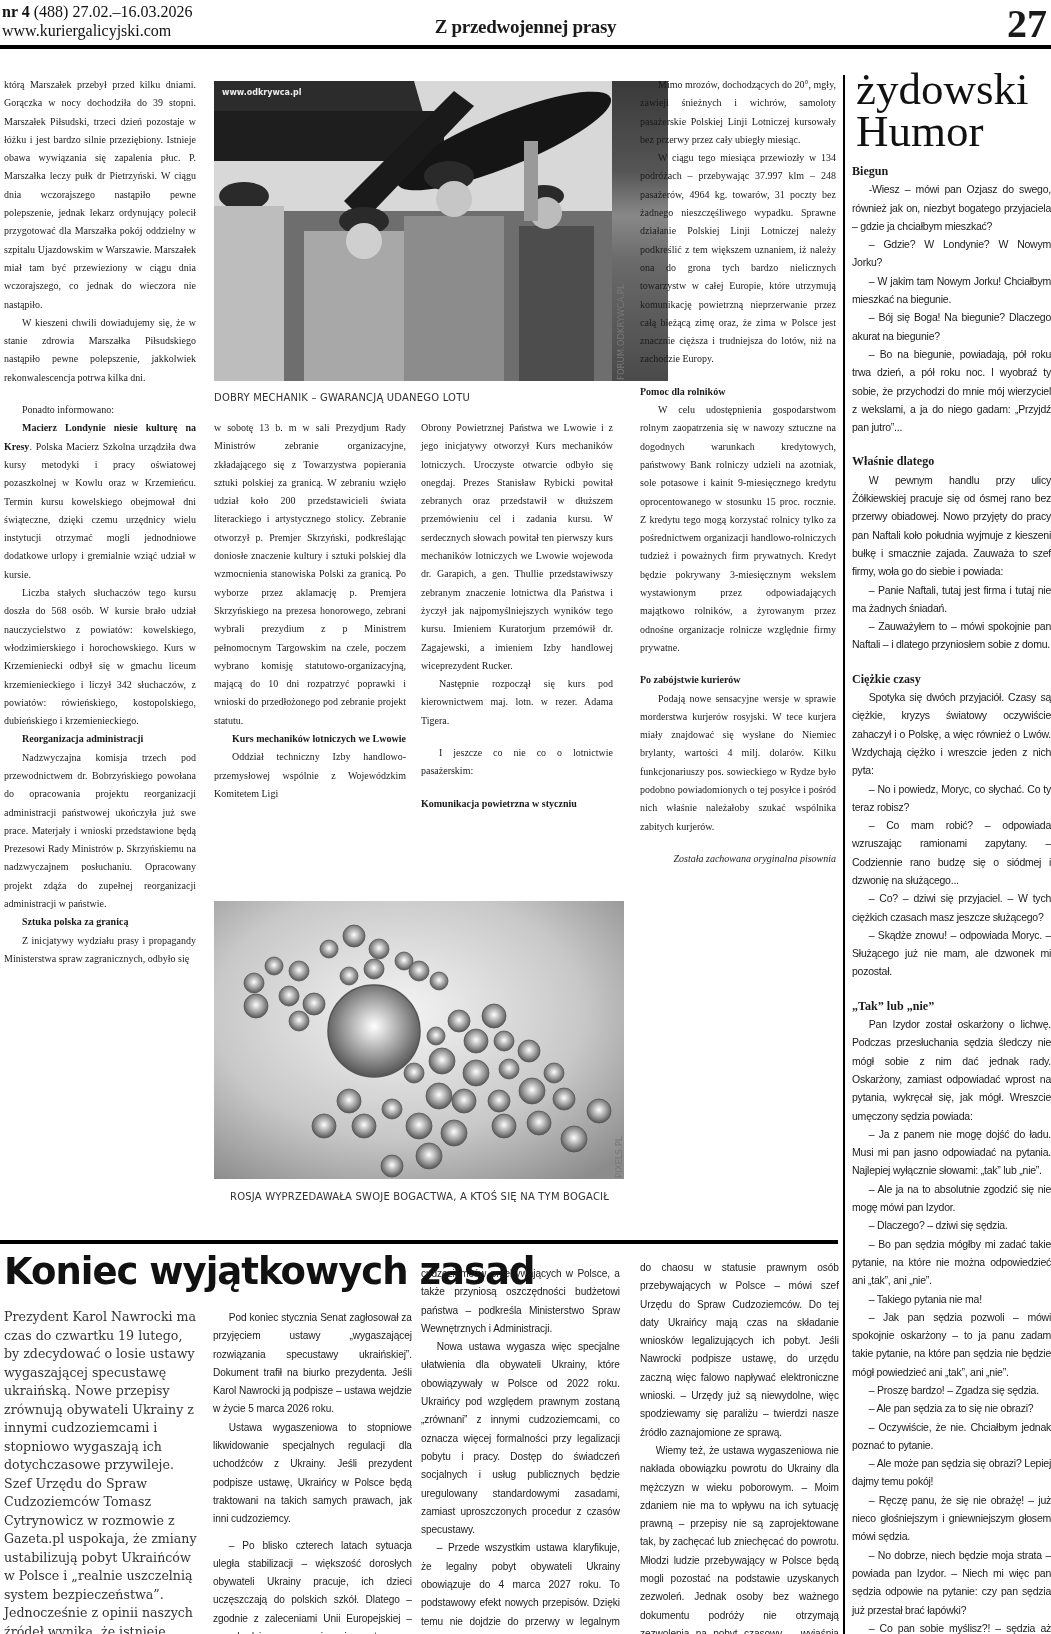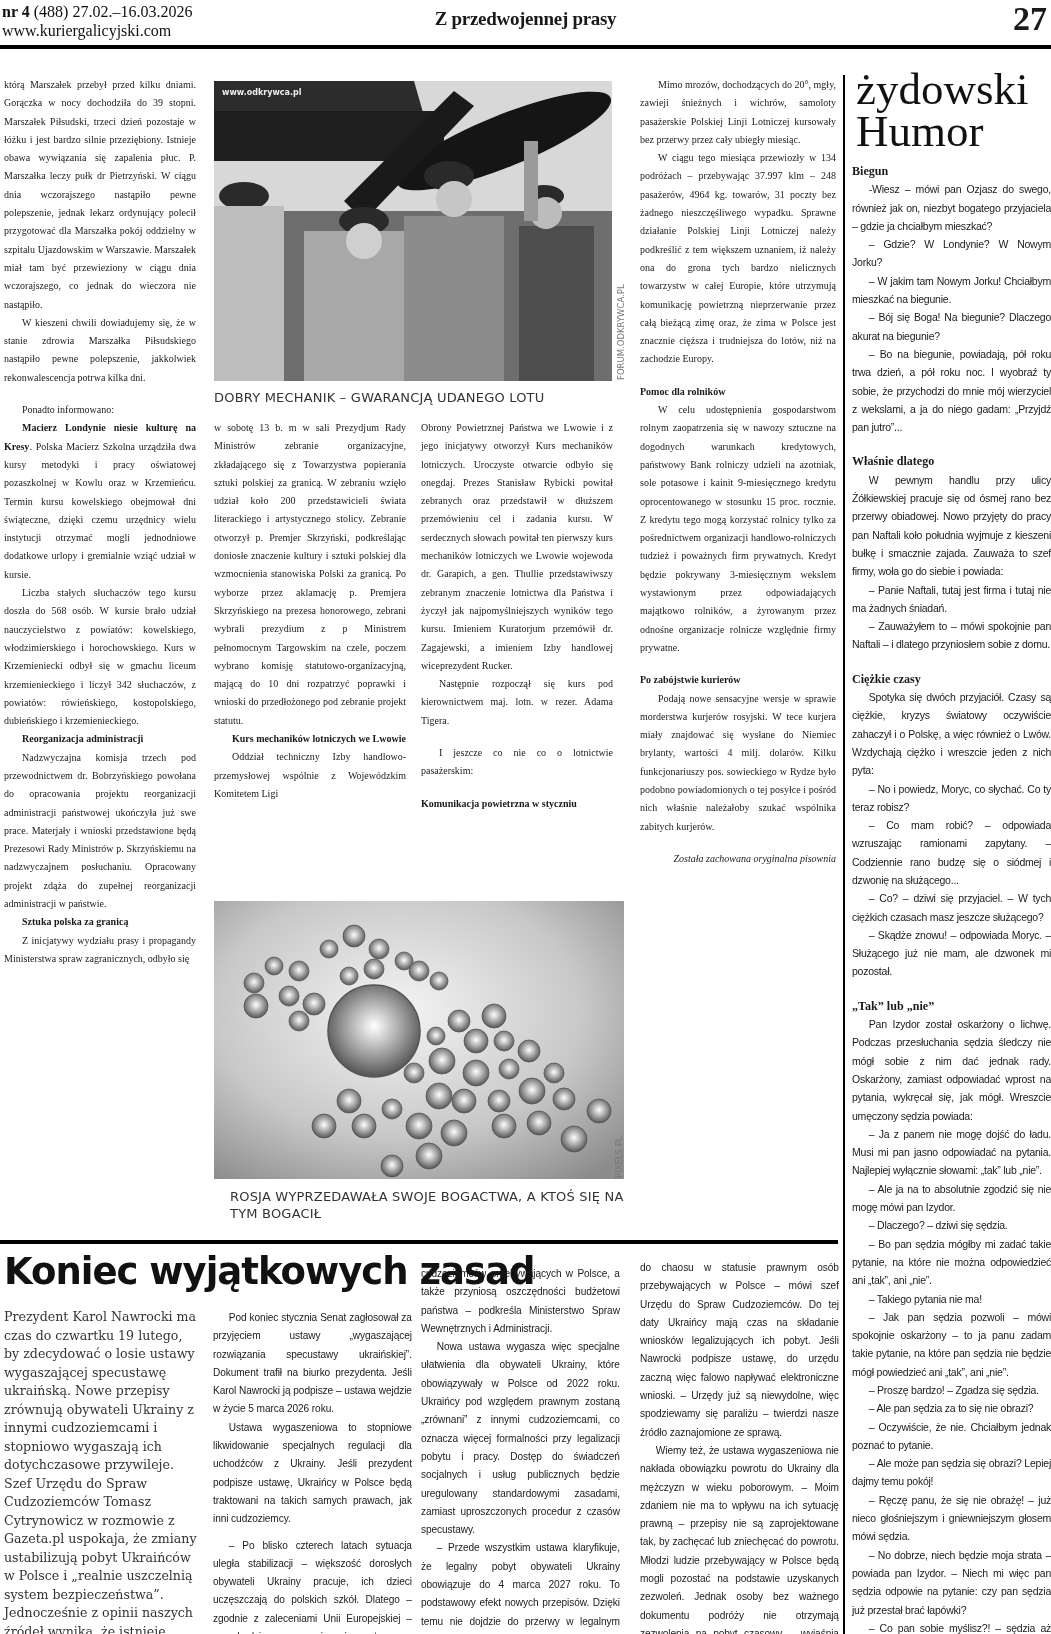--- a/index.html
+++ b/index.html
@@ -1,32 +1,32 @@
 <!DOCTYPE html>
 <html><head>
 <meta charset="utf-8">
 <style>
 *{box-sizing:border-box;margin:0;padding:0}
 html,body{width:1051px;height:1634px;background:#fff;overflow:hidden}
 body{position:relative;font-family:"DejaVu Serif",serif;color:#1a1a1a}
 .hdr{position:absolute;left:0;top:0;width:1051px;height:48px}
 .hdr-left{position:absolute;left:2px;top:2px;font-family:"Liberation Serif",serif;font-size:16px;line-height:19px;color:#111}
 .hdr-left b{font-weight:bold}
-.hdr-center{position:absolute;left:0;width:1051px;top:8px;text-align:center;font-family:"Liberation Serif",serif;font-weight:bold;font-size:19px;letter-spacing:-0.3px}
-.hdr-page{position:absolute;right:4px;top:0px;font-family:"Liberation Serif",serif;font-weight:bold;font-size:34px}
+.hdr-center{position:absolute;left:0;width:1051px;top:16px;text-align:center;font-family:"Liberation Serif",serif;font-weight:bold;font-size:19px;letter-spacing:-0.3px}
+.hdr-page{position:absolute;right:4px;top:0px;font-family:"Liberation Serif",serif;font-weight:bold;font-size:40px}
 .hdr-rule{position:absolute;left:0;top:45px;width:1051px;height:4px;background:#000}
 
 .col{position:absolute;font-family:"Liberation Serif",serif;font-size:10px;line-height:18.3px;text-align:justify;hyphens:manual}
 .col p{text-indent:18px}
 .col p.noind{text-indent:0}
 .col .h{font-weight:bold;text-indent:18px}
 .sp{height:14px}
 
 .photo{position:absolute;background:#555;overflow:hidden}
-.caption{position:absolute;font-family:"DejaVu Sans",sans-serif;font-size:13px;line-height:17px;color:#333;letter-spacing:0.2px}
+.caption{position:absolute;font-family:"DejaVu Sans",sans-serif;font-size:10px;line-height:17px;color:#333;letter-spacing:0.2px}
 .credit{position:absolute;font-family:"DejaVu Sans",sans-serif;font-size:8.5px;color:#777;transform:rotate(-90deg);transform-origin:left top;white-space:nowrap}
 
 .vrule{position:absolute;left:843px;top:75px;width:2px;height:1559px;background:#000}
 .humor-title{position:absolute;left:856px;top:68px;font-family:"Liberation Serif",serif;font-size:45px;line-height:42px;color:#111}
 .hcol{position:absolute;left:852px;top:162px;width:199px;font-family:"Liberation Sans",sans-serif;font-size:11.3px;line-height:18.3px;text-align:justify;letter-spacing:-0.25px;transform:scaleX(0.93);transform-origin:left top;width:214px}
 .hcol p{text-indent:18px}
 .hcol .ht{font-family:"Liberation Serif",serif;font-weight:bold;font-size:13px;text-indent:0;letter-spacing:0}
 .hcol .gap{height:16px}
 
 .brule{position:absolute;left:0;top:1240px;width:838px;height:4px;background:#000}
@@ -55,21 +55,21 @@
   <div class="sp"></div>
   <p>Ponadto informowano:</p>
   <p><b>Macierz Londynie niesie kulturę na Kresy</b><span>. Polska Macierz Szkolna urządziła dwa kursy metodyki i pracy oświatowej pozaszkolnej w Kowlu oraz w Krzemieńcu. Termin kursu kowelskiego obejmował dni świąteczne, dzięki czemu urzędnicy wielu instytucji otrzymać mogli jednodniowe dodatkowe urlopy i gremialnie wziąć udział w kursie.</span></p>
   <p>Liczba stałych słuchaczów tego kursu doszła do 568 osób. W kursie brało udział nauczycielstwo z powiatów: kowelskiego, włodzimierskiego i horochowskiego. Kurs w Krzemieniecki odbył się w gmachu liceum krzemienieckiego i liczył 342 słuchaczów, z powiatów: rówieńskiego, kostopolskiego, dubieńskiego i krzemienieckiego.</p>
   <p class="h">Reorganizacja administracji</p>
   <p>Nadzwyczajna komisja trzech pod przewodnictwem dr. Bobrzyńskiego powołana do opracowania projektu reorganizacji administracji państwowej ukończyła już swe prace. Materjały i wnioski przedstawione będą Prezesowi Rady Ministrów p. Skrzyńskiemu na nadzwyczajnem posłuchaniu. Opracowany projekt zdąża do zupełnej reorganizacji administracji w państwie.</p>
   <p class="h">Sztuka polska za granicą</p>
   <p>Z inicjatywy wydziału prasy i propagandy Ministerstwa spraw zagranicznych, odbyło się</p>
 </div>
 
-<div class="photo" style="left:214px;top:81px;width:398px;height:300px;background:linear-gradient(180deg,#3a3a3a 0%,#555 30%,#888 45%,#6a6a6a 60%,#4a4a4a 100%);">
+<div class="photo" style="left:214px;top:81px;width:454px;height:300px;background:linear-gradient(180deg,#3a3a3a 0%,#555 30%,#888 45%,#6a6a6a 60%,#4a4a4a 100%);">
   <svg width="398" height="300" viewBox="0 0 398 300">
     <rect width="398" height="300" fill="#9a9a9a"></rect>
     <rect x="0" y="0" width="398" height="150" fill="#d8d8d8"></rect>
     <path d="M0,0 L200,0 L220,70 L0,70 Z" fill="#2c2c2c"></path>
     <path d="M0,30 L230,30 L230,80 L0,80 Z" fill="#1e1e1e"></path>
     <ellipse cx="290" cy="60" rx="115" ry="26" transform="rotate(-22 290 60)" fill="#151515"></ellipse>
     <path d="M130,120 L240,10 L260,25 L150,140 Z" fill="#1a1a1a"></path>
     <rect x="0" y="130" width="398" height="170" fill="#6e6e6e"></rect>
     <ellipse cx="30" cy="115" rx="25" ry="14" fill="#2a2a2a"></ellipse>
     <rect x="0" y="125" width="70" height="175" fill="#bdbdbd"></rect>

